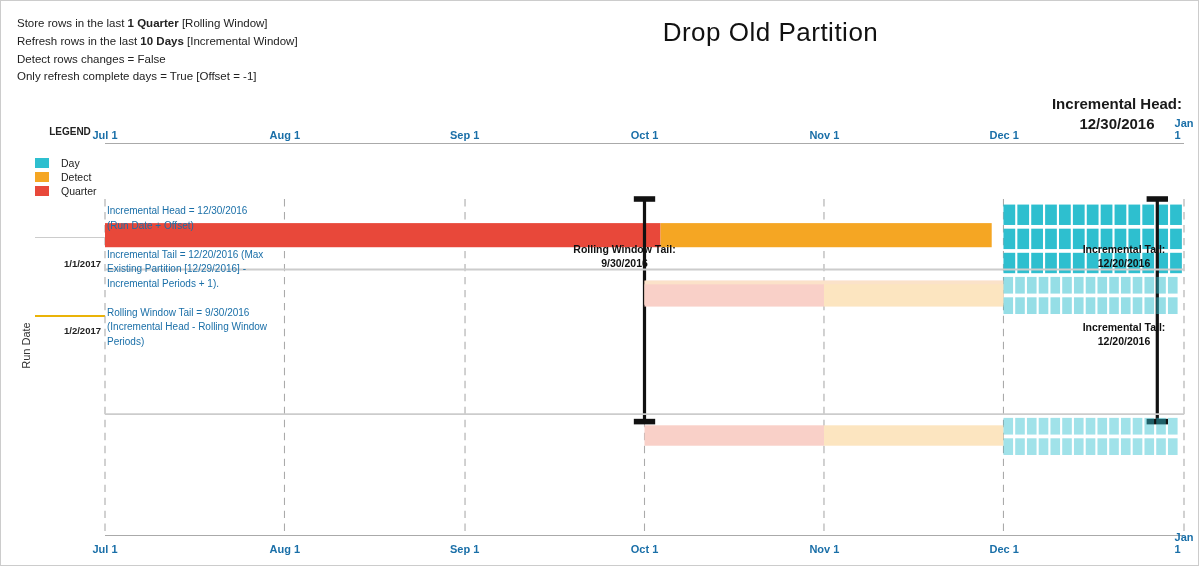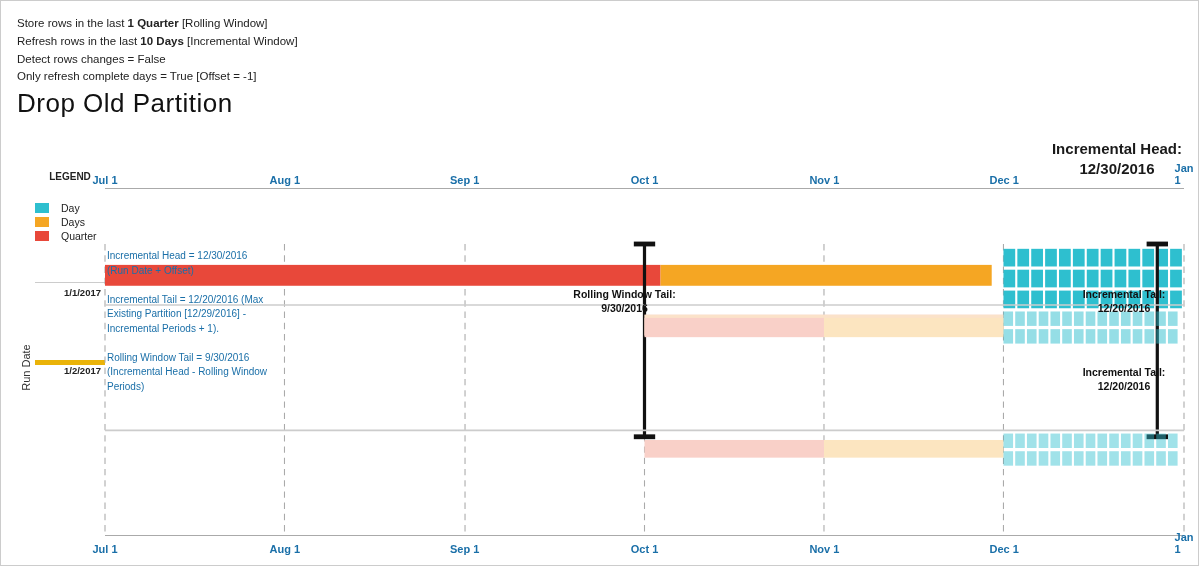--- a/index.html
+++ b/index.html
@@ -16,33 +16,33 @@
     .outer {
       width: 1199px;
       height: 566px;
       padding: 14px 16px 10px 16px;
       display: flex;
       flex-direction: column;
     }
     
     .top-row {
       display: flex;
-      flex-direction: column;
+      flex-direction: row;
       align-items: flex-start;
-      margin-bottom: 20px;
+      margin-bottom: 8px;
     }
     .info-block {
       font-size: 11.5px;
       line-height: 1.55;
       min-width: 340px;
     }
     .info-block b { font-weight: 700; }
     .title-block {
       flex: 1;
-      text-align: left;
+      text-align: center;
       font-size: 26px;
       font-weight: 300;
       letter-spacing: 0.5px;
       color: #111;
       padding-top: 2px;
     }
     
     .chart-wrapper {
       flex: 1;
       display: flex;
@@ -167,21 +167,21 @@
       <div style="display:flex;flex-direction:row;margin-top:28px;">
 
         <div class="legend-area">
           <div class="legend-title">LEGEND</div>
           <div class="legend-item">
             <span class="legend-color" style="background:#2ebfcf;"></span>
             <span>Day</span>
           </div>
           <div class="legend-item">
             <span class="legend-color" style="background:#f5a623;"></span>
-            <span>Days</span>
+            <span>Detect</span>
           </div>
           <div class="legend-item">
             <span class="legend-color" style="background:#e8483a;"></span>
             <span>Quarter</span>
           </div>
         </div>
 
         <div style="flex:1;position:relative;height:22px;">
           <div class="axis-labels" style="width:100%;height:22px;border-bottom:1px solid #aaa;position:relative;">
 
@@ -195,25 +195,25 @@
           </div>
         </div>
       </div>
 
       <div class="chart-rows" style="flex:1;position:relative;">
 
         <div class="chart-rows-left" style="display:flex;flex-direction:column;">
 
           <div style="height:38px;"></div>
 
-          <div class="run-date-label-cell" style="height:78px;border-top:1px solid #ccc;font-size:9.5px;color:#222;font-weight:600;display:flex;align-items:flex-start;justify-content:flex-end;padding-right:4px;padding-top:4px;">
+          <div class="run-date-label-cell" style="height:78px;border-top:1px solid #ccc;font-size:9.5px;color:#222;font-weight:600;display:flex;align-items:flex-start;justify-content:flex-end;padding-right:4px;padding-top:20px;">
             1/1/2017
           </div>
 
-          <div class="run-date-label-cell" style="height:65px;border-top:5px solid #eab308;font-size:9.5px;color:#222;font-weight:600;display:flex;align-items:flex-start;justify-content:flex-end;padding-right:4px;padding-top:0;">
+          <div class="run-date-label-cell" style="height:65px;border-top:2px solid #eab308;font-size:9.5px;color:#222;font-weight:600;display:flex;align-items:flex-start;justify-content:flex-end;padding-right:4px;padding-top:8px;">
             1/2/2017
           </div>
         </div>
 
         <div style="flex:1;position:relative;display:flex;flex-direction:column;">
           <svg style="position:absolute;top:0;left:0;width:100%;height:100%;overflow:visible;" viewBox="0 0 1010 181" preserveAspectRatio="none" id="chart-svg">
 
             <line x1="0" y1="0" x2="0" y2="181" stroke="#aaa" stroke-dasharray="4,3" stroke-width="1"></line>
             <line x1="168" y1="0" x2="168" y2="181" stroke="#aaa" stroke-dasharray="4,3" stroke-width="1"></line>
             <line x1="337" y1="0" x2="337" y2="181" stroke="#aaa" stroke-dasharray="4,3" stroke-width="1"></line>

